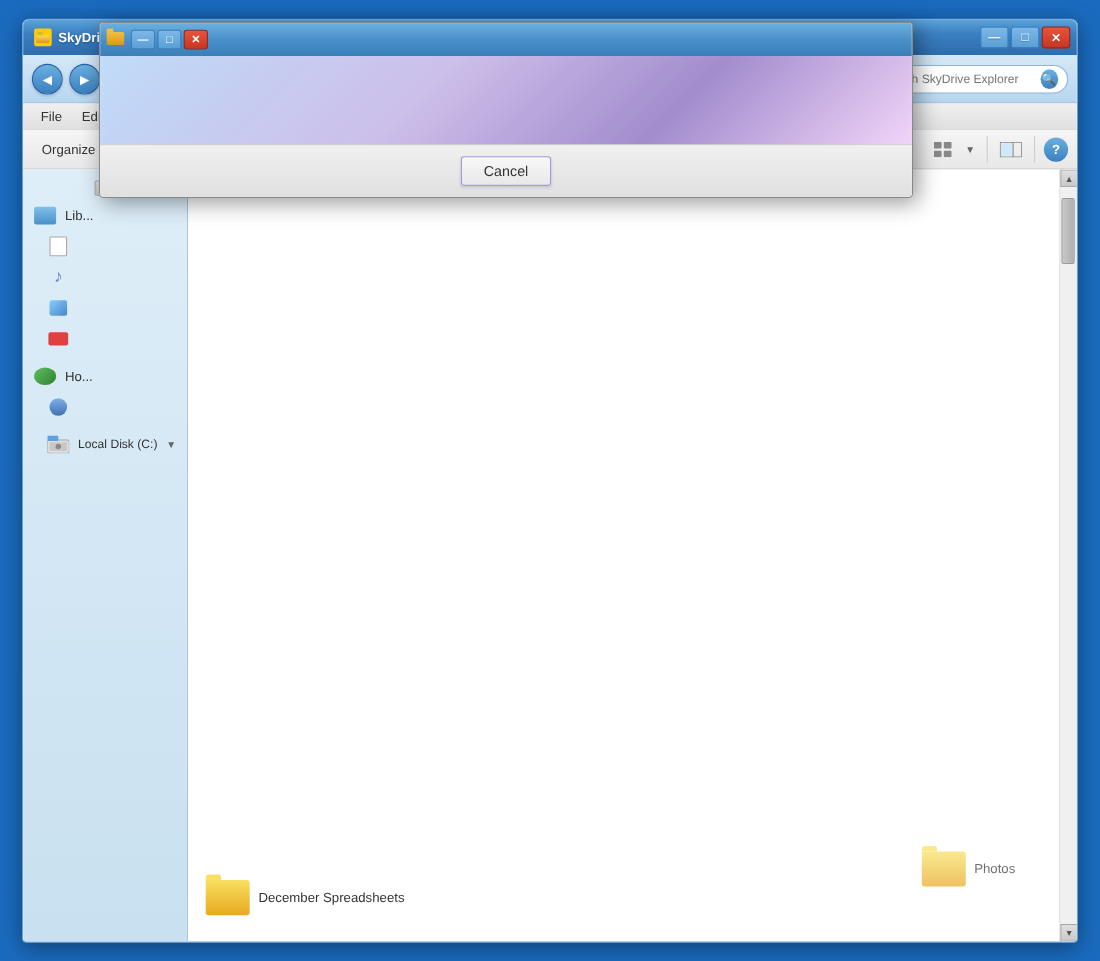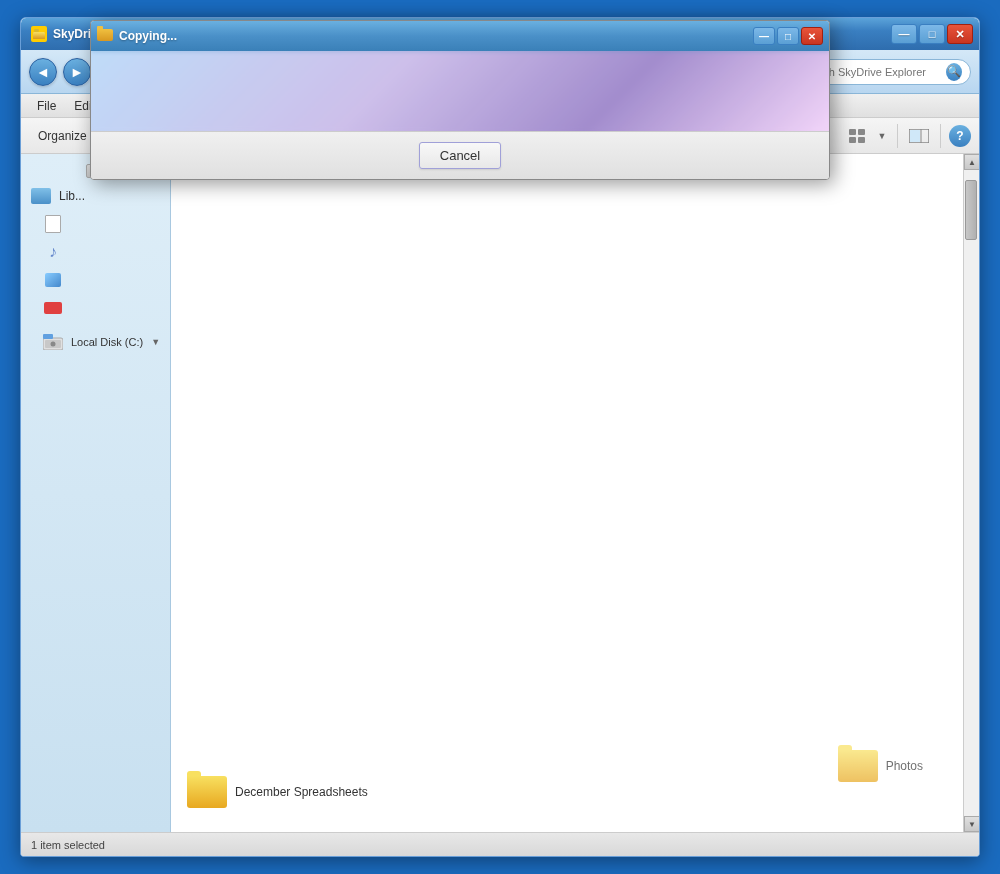--- a/index.html
+++ b/index.html
@@ -740,20 +740,33 @@
             <div class="image-icon"></div>
           </div>
         </div>
         <div class="sidebar-item" style="padding-left:20px;">
           <div class="sidebar-icon">
             <div class="video-icon"></div>
           </div>
         </div>
       </div>
 
+      <div class="sidebar-section">
+        <div class="sidebar-item">
+          <div class="sidebar-icon">
+            <div class="network-icon"></div>
+          </div>
+          <span>Ho...</span>
+        </div>
+        <div class="sidebar-item" style="padding-left:20px;">
+          <div class="sidebar-icon">
+            <div class="user-icon"></div>
+          </div>
+        </div>
+      </div>
 
       <div class="sidebar-section">
         <div class="sidebar-item" style="padding-left:20px;">
           <div class="sidebar-icon">
             <svg width="20" height="16" viewBox="0 0 20 16">
               <rect x="0" y="4" width="20" height="12" rx="2" fill="#e0e0e0" stroke="#aaa" stroke-width="1"></rect>
               <rect x="2" y="6" width="16" height="8" rx="1" fill="#c8c8c8"></rect>
               <circle cx="10" cy="10" r="2.5" fill="#888"></circle>
               <rect x="0" y="0" width="10" height="5" rx="1" fill="#60a0e0"></rect>
             </svg>
@@ -783,32 +796,28 @@
       <div class="main-scrollbar">
         <div class="scroll-arrow">▲</div>
         <div class="scroll-track">
           <div class="scroll-thumb-v"></div>
         </div>
         <div class="scroll-arrow">▼</div>
       </div>
     </div>
   </div>
 
-  <div class="status-bar">
-    <span>1 item selected</span>
-  </div>
 
   <div class="dialog-overlay">
     <div class="dialog-window">
 
       <div class="dialog-title-bar">
         <div class="dialog-title-icon">
           <div class="dialog-title-icon-folder"></div>
         </div>
-        <span class="dialog-title-text">Copying...</span>
         <div class="dialog-controls">
           <div class="dialog-btn minimize">—</div>
           <div class="dialog-btn maximize">□</div>
           <div class="dialog-btn close">✕</div>
         </div>
       </div>
 
       <div class="dialog-header-graphic"></div>
 
 

